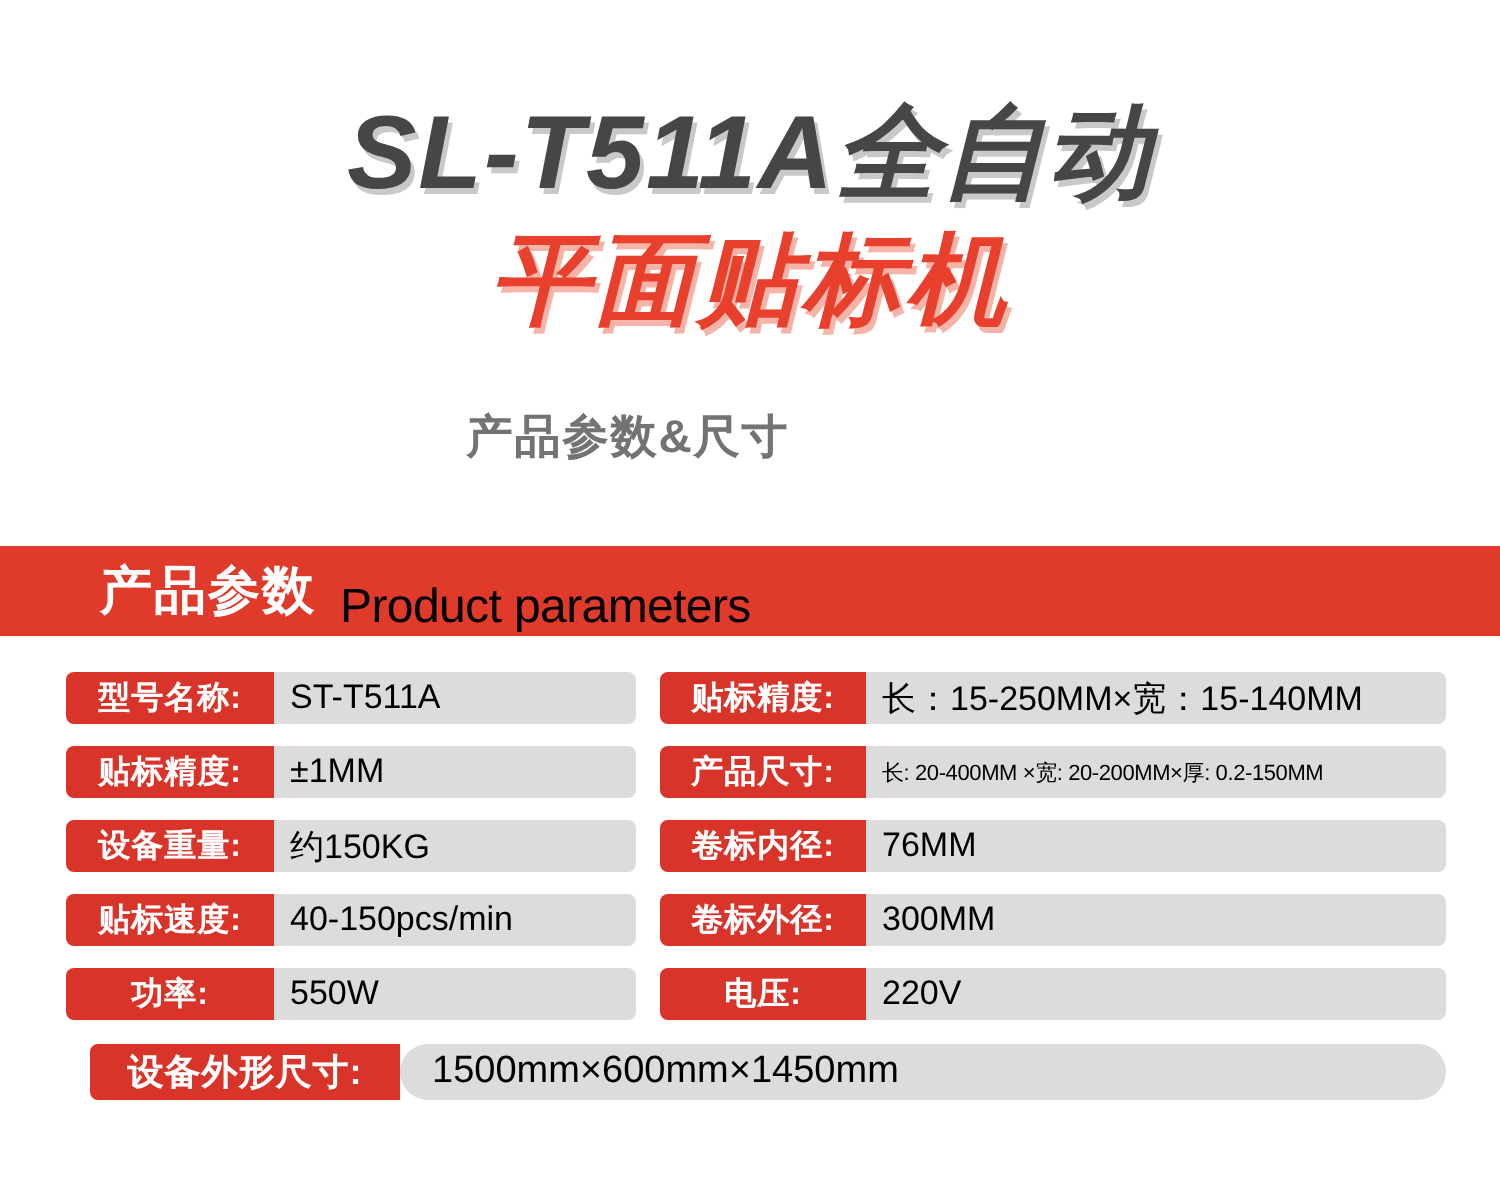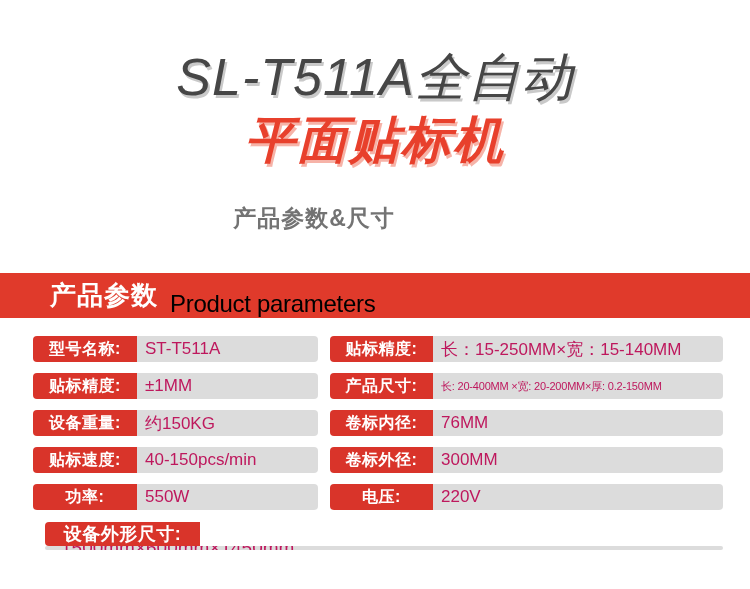--- a/index.html
+++ b/index.html
@@ -29,21 +29,21 @@
   }
 
   .hero-line1 {
     position: absolute;
     top: 48px;
     left: 0;
     width: 750px;
     text-align: center;
     font-size: 52px;
     line-height: 58px;
-    font-weight: normal;
+    font-weight: bold;
     font-style: italic;
     letter-spacing: 1px;
     color: #464646;
     text-shadow: 2px 3px 0 #c9c9c9;
     white-space: nowrap;
   }
 
   .hero-line2 {
     position: absolute;
     top: 112px;
@@ -129,21 +129,21 @@
     display: flex;
     align-items: center;
     justify-content: center;
     border-radius: 4px 0 0 4px;
     flex: none;
     padding: 0 4px;
   }
 
   .spec-value {
     background: #dcdcdc;
-    color: #be185d;
+    color: #000000;
     font-size: 17px;
     display: flex;
     align-items: center;
     border-radius: 0 4px 4px 0;
     padding-left: 8px;
     flex: 1 1 auto;
     overflow: hidden;
     white-space: nowrap;
     text-align: right;
   }
@@ -176,21 +176,21 @@
     font-size: 19px;
     padding-left: 16px;
     border-radius: 14px;
   }
 
   .r0 { top: 0px; }
   .r1 { top: 37px; }
   .r2 { top: 74px; }
   .r3 { top: 111px; }
   .r4 { top: 148px; }
-  .rfull { top: 186px; flex-direction: column; }
+  .rfull { top: 186px; }
 </style>
 </head>
 <body>
 
 <div class="page">
 
   <div class="hero">
     <div class="hero-line1">SL-T511A全自动</div>
     <div class="hero-line2">平面贴标机</div>
   </div>

